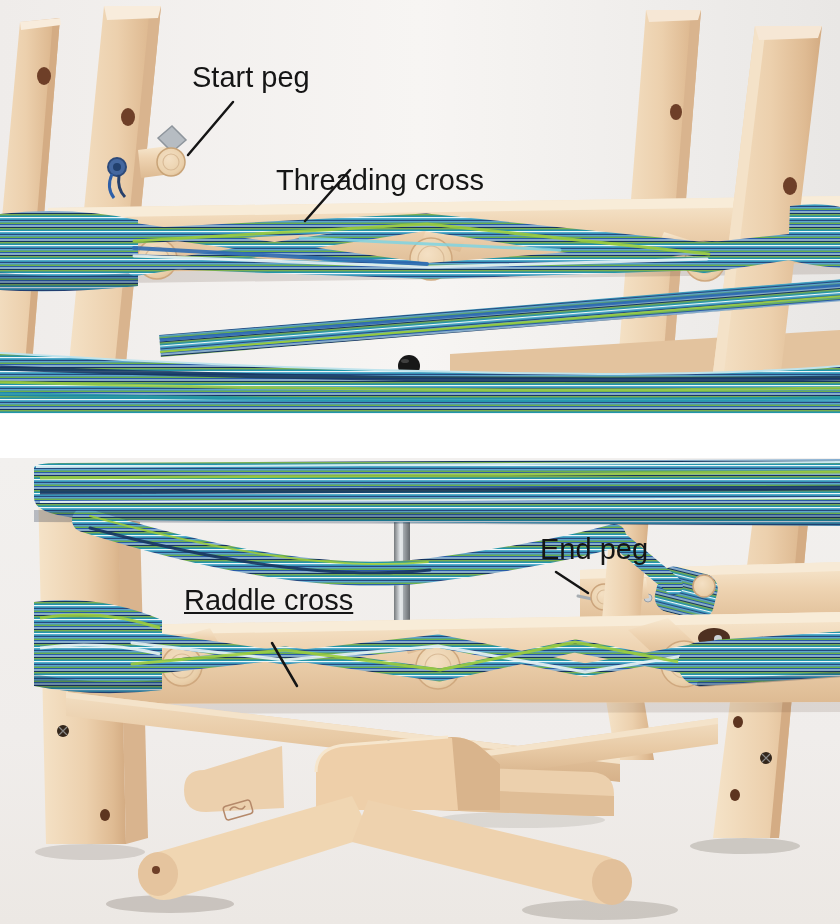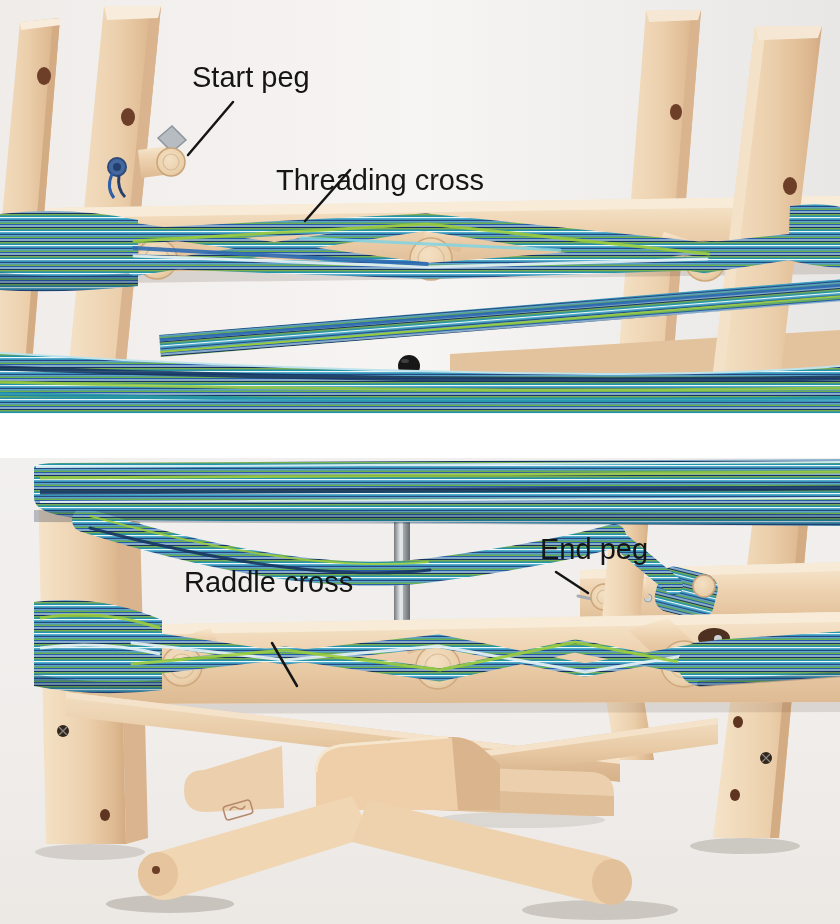--- a/index.html
+++ b/index.html
@@ -341,16 +341,16 @@
       <ellipse cx="612" cy="424" rx="20" ry="23" fill="#e2c09a"></ellipse>
     </g>
 
     <line x1="272" y1="185" x2="297" y2="228" stroke="#151515" stroke-width="2.5" stroke-linecap="round"></line>
     <line x1="556" y1="114" x2="588" y2="135" stroke="#151515" stroke-width="2.5" stroke-linecap="round"></line>
   </svg>
   </div>
 
   <div class="lbl" style="left:192px;top:62px;">Start peg</div>
   <div class="lbl" style="left:276px;top:129px;margin-top:36px;">Threading cross</div>
-  <div class="lbl" style="left:184px;top:567px;">Raddle cross</div>
+  <div class="lbl" style="left:184px;top:585px;text-decoration:underline;">Raddle cross</div>
   <div class="lbl" style="left:504px;top:534px;margin-left:36px;">End peg</div>
 
 </div>
 
 </body></html>

